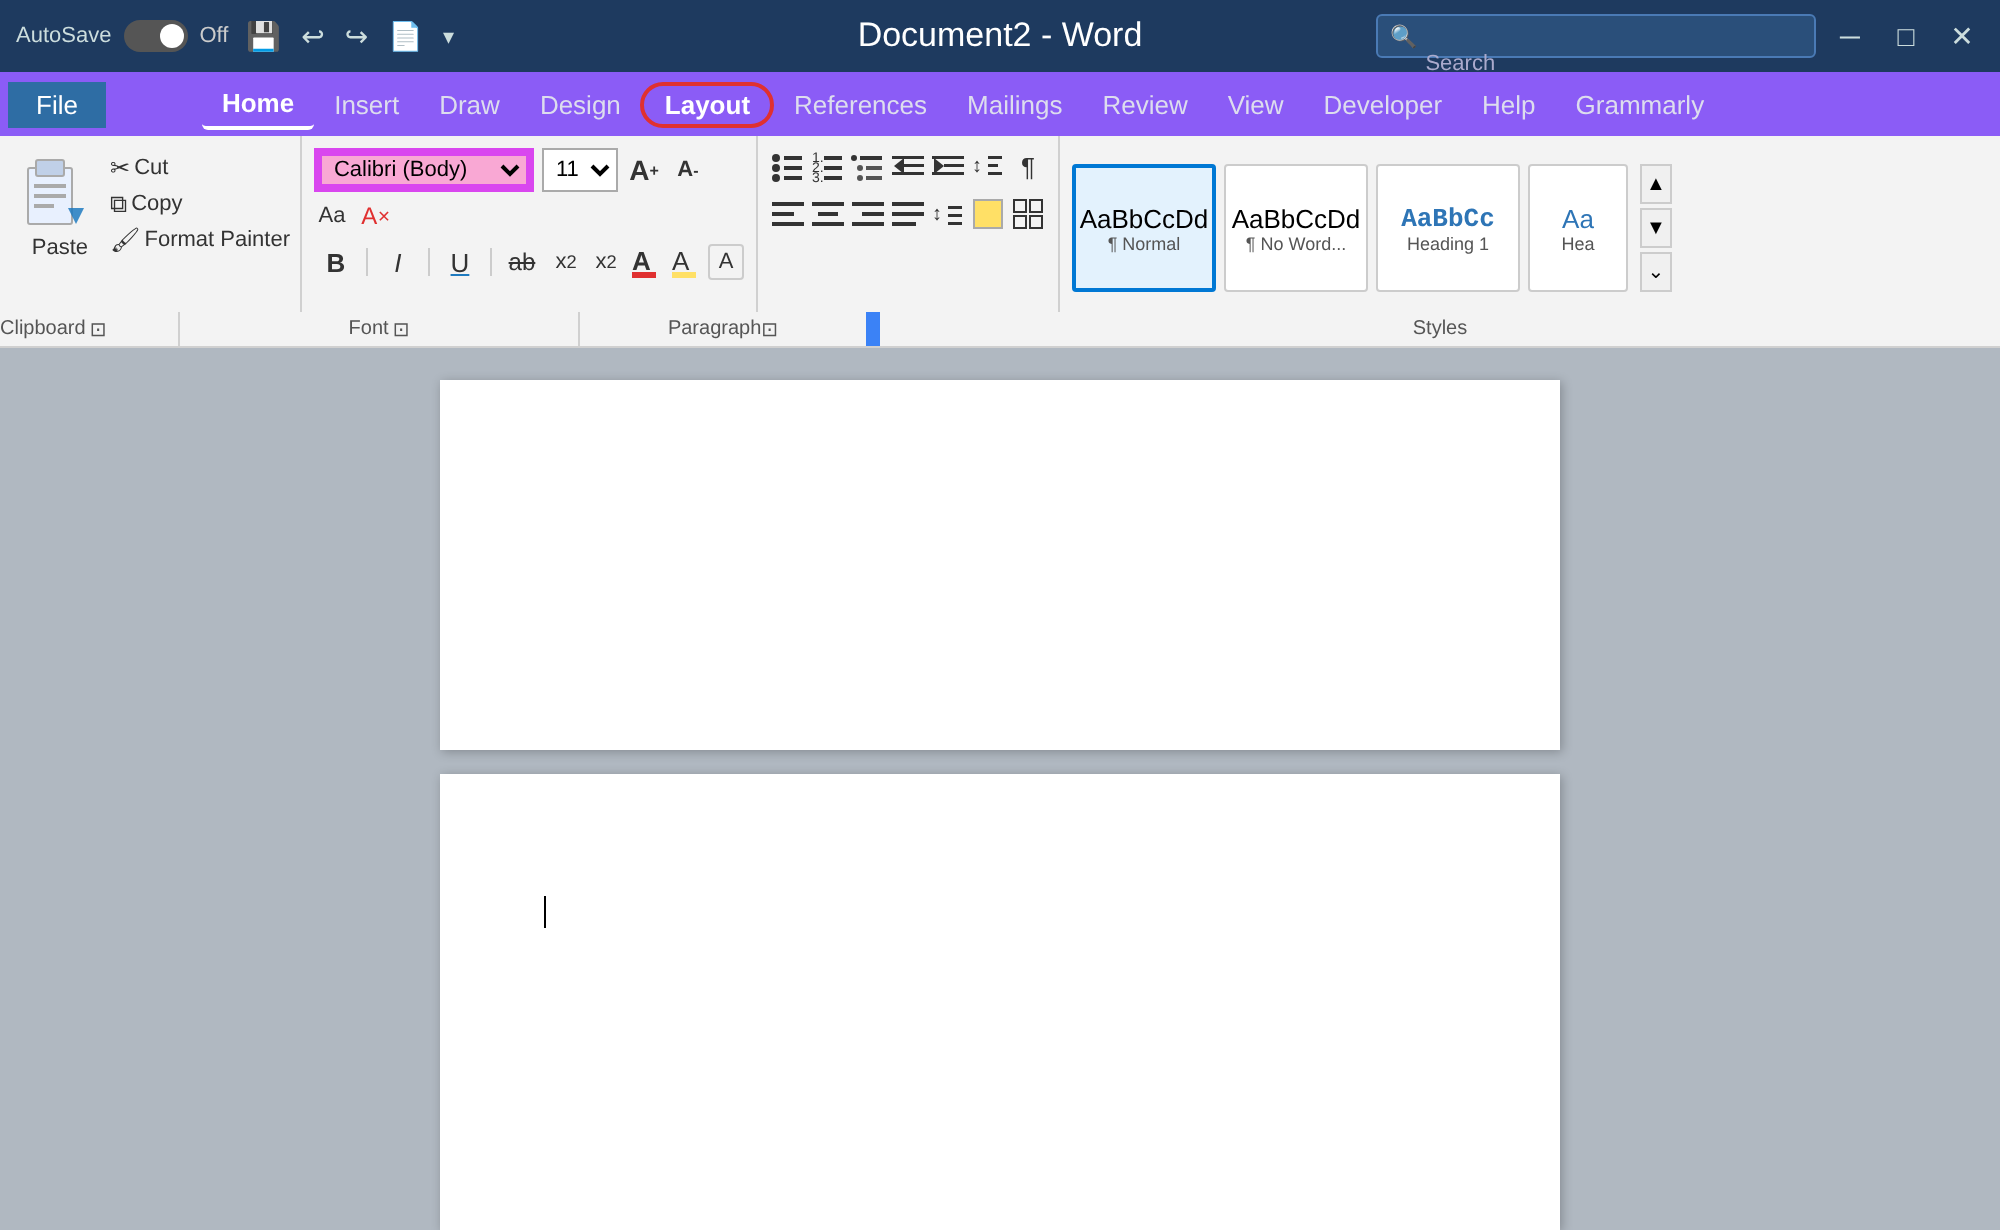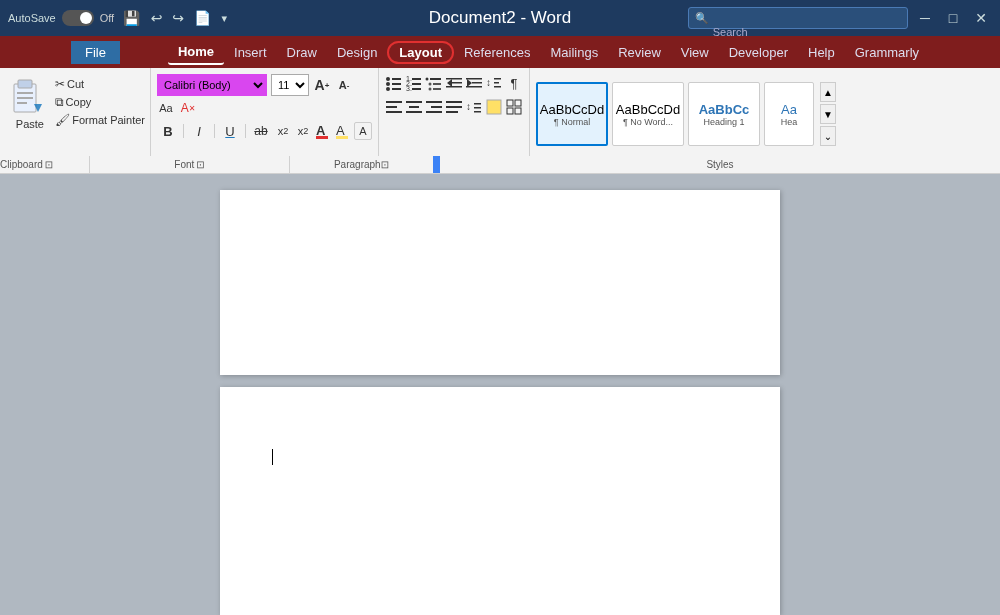--- a/index.html
+++ b/index.html
@@ -87,25 +87,24 @@
     .qa-btn {
       font-size: 14px;
       color: #cdd;
       cursor: pointer;
       padding: 2px 3px;
     }
 
     
     .menu-bar {
       height: 32px;
-      background: #7f1d1d;
+      background: #8b5cf6;
       display: flex;
       align-items: center;
       padding: 0 4px;
-      justify-content: center;
     }
     .menu-item {
       padding: 4px 10px;
       font-size: 13px;
       color: #dde;
       cursor: pointer;
       border-radius: 3px;
       white-space: nowrap;
     }
     .menu-item.active {
@@ -134,22 +133,22 @@
       padding: 1px 3px;
       display: flex;
       align-items: center;
       gap: 2px;
       white-space: nowrap;
     }
     .font-select {
       width: 110px;
       height: 22px;
       font-size: 11px;
-      border: 1px solid #d946ef;
-      background: #d946ef;
+      border: 4px solid #d946ef;
+      background: #f9a8d4;
       padding: 0 2px;
       cursor: pointer;
     }
     .font-size-select {
       width: 38px;
       height: 22px;
       font-size: 11px;
       border: 1px solid #aaa;
       background: white;
       padding: 0 2px;
@@ -503,21 +502,21 @@
             <span style="font-size:13px;color:#000;">AaBbCcDd</span>
             <span style="font-size:9px;color:#555;">¶ Normal</span>
           </div>
 
           <div style="width:72px;height:64px;border:1px solid #ccc;background:white;display:flex;flex-direction:column;align-items:center;justify-content:center;cursor:pointer;border-radius:2px;">
             <span style="font-size:13px;color:#000;">AaBbCcDd</span>
             <span style="font-size:9px;color:#555;">¶ No Word...</span>
           </div>
 
           <div style="width:72px;height:64px;border:1px solid #ccc;background:white;display:flex;flex-direction:column;align-items:center;justify-content:center;cursor:pointer;border-radius:2px;">
-            <span style="font-size:13px;color:#2e75b6;font-weight:bold;">AaBbCc</span>
+            <span style="font-size:13px;color:#2e75b6;font-weight:bold;font-family:Liberation Mono, monospace;">AaBbCc</span>
             <span style="font-size:9px;color:#555;">Heading 1</span>
           </div>
 
           <div style="width:50px;height:64px;border:1px solid #ccc;background:white;display:flex;flex-direction:column;align-items:center;justify-content:center;cursor:pointer;border-radius:2px;overflow:hidden;">
             <span style="font-size:13px;color:#2e75b6;">Aa</span>
             <span style="font-size:9px;color:#555;">Hea</span>
           </div>
 
           <div style="display:flex;flex-direction:column;gap:2px;margin-left:2px;">
             <div style="width:16px;height:20px;border:1px solid #ccc;background:#f0f0f0;display:flex;align-items:center;justify-content:center;cursor:pointer;font-size:10px;">▲</div>

